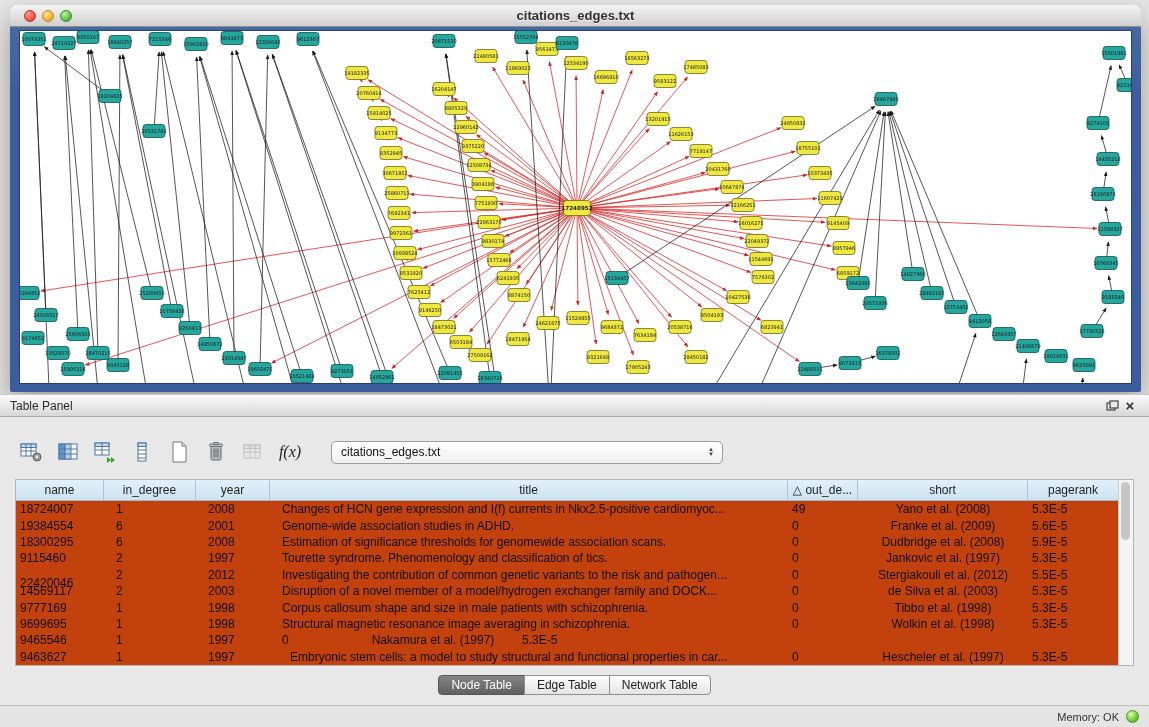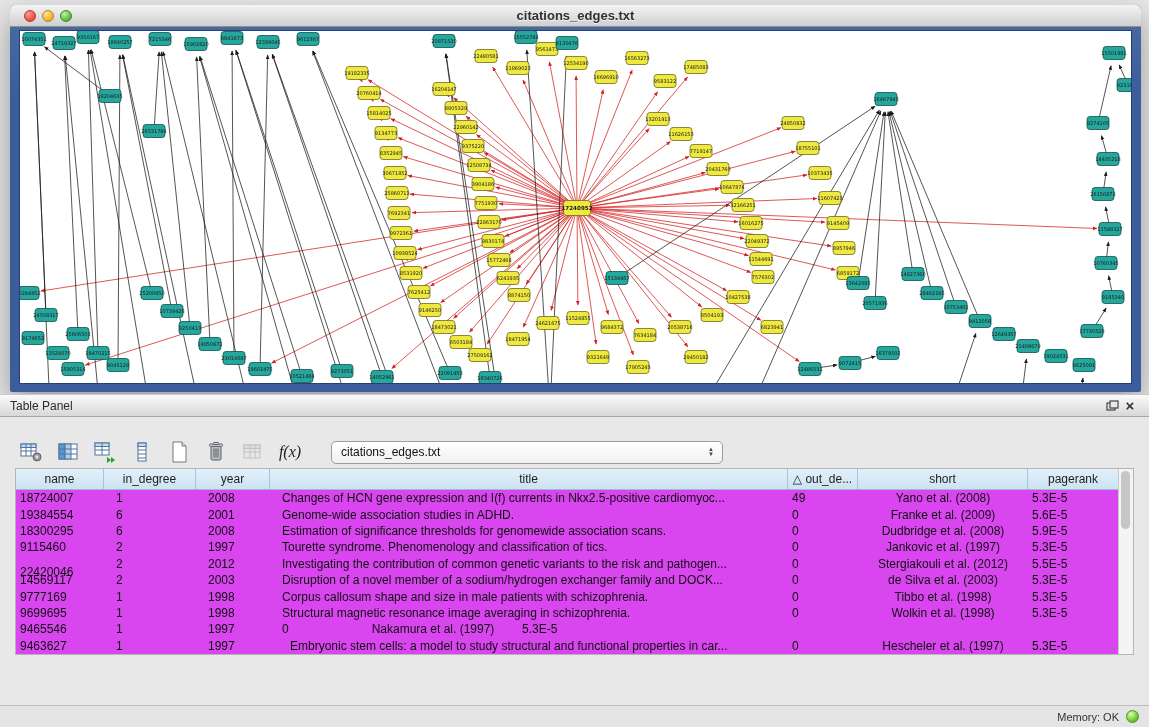--- a/index.html
+++ b/index.html
@@ -56,21 +56,21 @@
     border-top:1px solid #c6c6c6;border-bottom:1px solid #a8a8a8;
     display:flex;align-items:center;padding:0 10px;
     font-size:12px;color:#2b2b2b;
   }
   .panel-header .spacer{flex:1;}
   .ph-btn{display:inline-flex;align-items:center;justify-content:center;
     width:18px;height:16px;cursor:default;color:#333;}
   .ph-x{font-size:15px;font-weight:bold;line-height:14px;}
   .panel-body{padding:0 15px;}
   
-  .tp-toolbar{display:flex;align-items:center;gap:9px;margin:20px 2px 1px 2px;height:30px;}
+  .tp-toolbar{display:flex;align-items:center;gap:9px;margin:20px 2px 12px 2px;height:30px;}
   .tbtn{width:28px;height:28px;display:flex;align-items:center;justify-content:center;border-radius:4px;}
   .tbtn svg{display:block;}
   .tbtn.disabled{opacity:.4;}
   .fx{font-family:"Liberation Serif",serif;font-style:italic;font-size:16px;color:#222;}
   .net-select{
     margin-left:18px;width:392px;height:23px;box-sizing:border-box;
     background:linear-gradient(#ffffff,#f0f0f0);
     border:1px solid #9d9d9d;border-radius:5px;
     display:flex;align-items:center;padding:0 6px 0 9px;
     font-size:12px;color:#111;
@@ -78,21 +78,21 @@
   .net-select .val{flex:1;overflow:hidden;white-space:nowrap;}
   .sel-arrows{display:flex;flex-direction:column;line-height:5px;font-size:6px;color:#444;padding-right:2px;}
   
   .tbl{border:1px solid #b5b5b5;background:#fff;display:flex;flex-direction:column;}
   .tbl-main{display:flex;}
   .tbl-cols{flex:1;min-width:0;}
   .thead{display:flex;background:linear-gradient(#e2f0fa,#cce3f2);border-bottom:1px solid #9fb9cc;height:20px;}
   .th{box-sizing:border-box;border-right:1px solid #a9c4d8;font-size:12px;color:#1e1e1e;
       display:flex;align-items:center;justify-content:center;overflow:hidden;white-space:nowrap;}
   .th:last-child{border-right:none;}
-  .tbody{background:#d946ef;}
+  .tbody{background:#c2410c;}
   .tr{display:flex;height:16.4px;align-items:center;}
   .td{box-sizing:border-box;padding:0 4px;font-size:12px;color:#101010;
       overflow:hidden;white-space:nowrap;}
   .td.center{text-align:center;}
   .vscroll{width:14px;background:#f4f4f4;border-left:1px solid #c9c9c9;position:relative;}
   .vthumb{position:absolute;top:2px;left:2px;width:9px;height:58px;border-radius:5px;background:#c6c6c6;}
   
   .tabs-row{display:flex;justify-content:center;margin-top:9px;}
   .tabbtn{
     font-size:12px;color:#222;padding:2px 12px;height:20px;box-sizing:border-box;
@@ -912,21 +912,21 @@
                 <div class="td" style="width: 74px;">2012</div>
                 <div class="td" style="flex: 1 1 0%;">Investigating the contribution of common genetic variants to the risk and pathogen...</div>
                 <div class="td" style="width: 70px;">0</div>
                 <div class="td center" style="width: 170px;">Stergiakouli et al. (2012)</div>
                 <div class="td" style="width: 90px;">5.5E-5</div>
               </div>
               <div class="tr">
                 <div class="td" style="width: 96px;">14569117</div>
                 <div class="td" style="width: 92px;">2</div>
                 <div class="td" style="width: 74px;">2003</div>
-                <div class="td" style="flex: 1 1 0%;">Disruption of a novel member of a sodium/hydrogen exchanger family and DOCK...</div>
+                <div class="td" style="flex: 1 1 0%;">Disruption of a novel member of a model/hydrogen exchanger family and DOCK...</div>
                 <div class="td" style="width: 70px;">0</div>
                 <div class="td center" style="width: 170px;">de Silva et al. (2003)</div>
                 <div class="td" style="width: 90px;">5.3E-5</div>
               </div>
               <div class="tr">
                 <div class="td" style="width: 96px;">9777169</div>
                 <div class="td" style="width: 92px;">1</div>
                 <div class="td" style="width: 74px;">1998</div>
                 <div class="td" style="flex: 1 1 0%;">Corpus callosum shape and size in male patients with schizophrenia.</div>
                 <div class="td" style="width: 70px;">0</div>
@@ -960,19 +960,24 @@
                 <div class="td" style="width: 90px;">5.3E-5</div>
               </div>
             </div>
         </div>
         <div class="vscroll">
             <div class="vthumb"></div>
           </div>
       </div>
     </div>
 
+    <div class="tabs-row">
+        <div class="tabbtn active">Node Table</div>
+        <div class="tabbtn">Edge Table</div>
+        <div class="tabbtn">Network Table</div>
+      </div>
   </div>
 </div>
 
 <div class="statusbar">
   <span>Memory: OK</span>
   <span class="mem-dot"></span>
 </div>
 
 </body></html>

